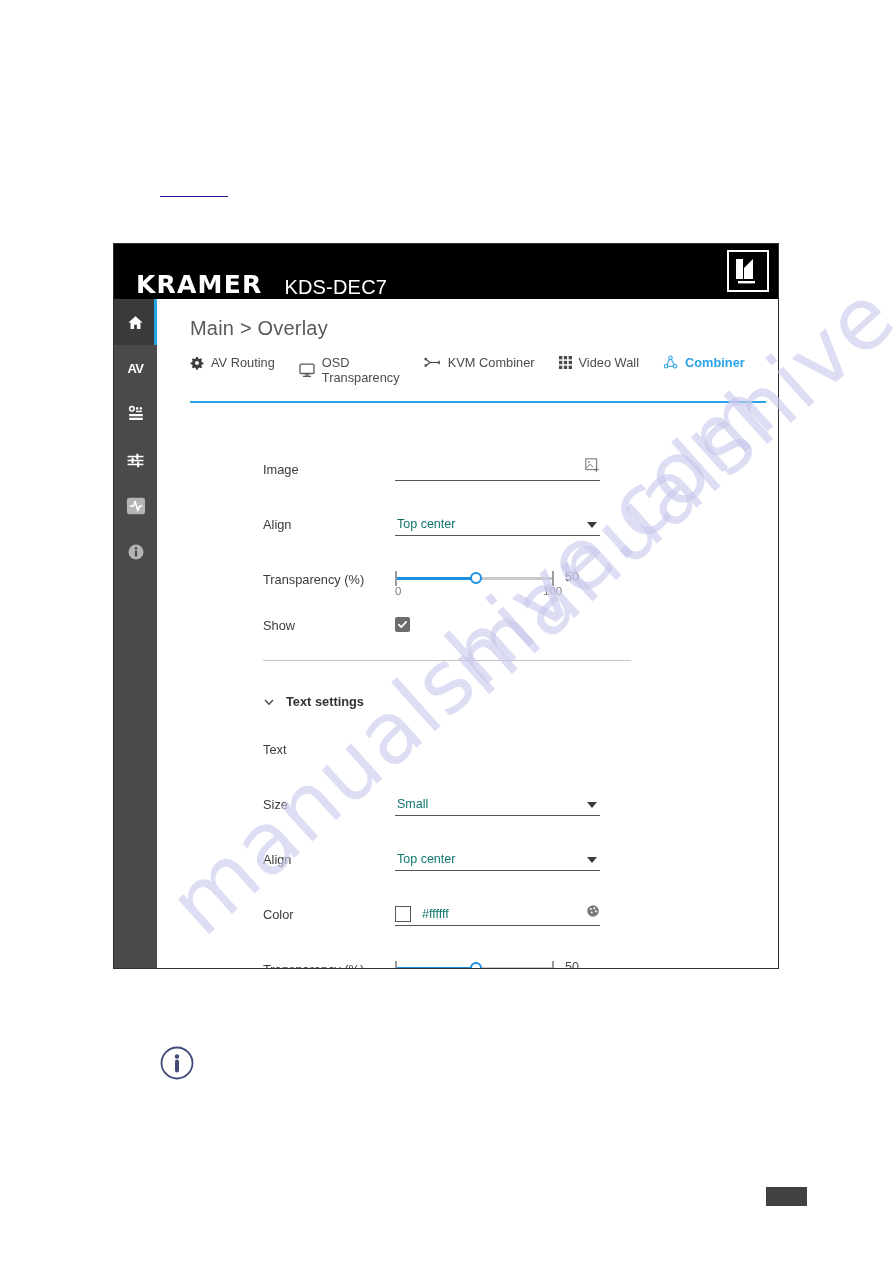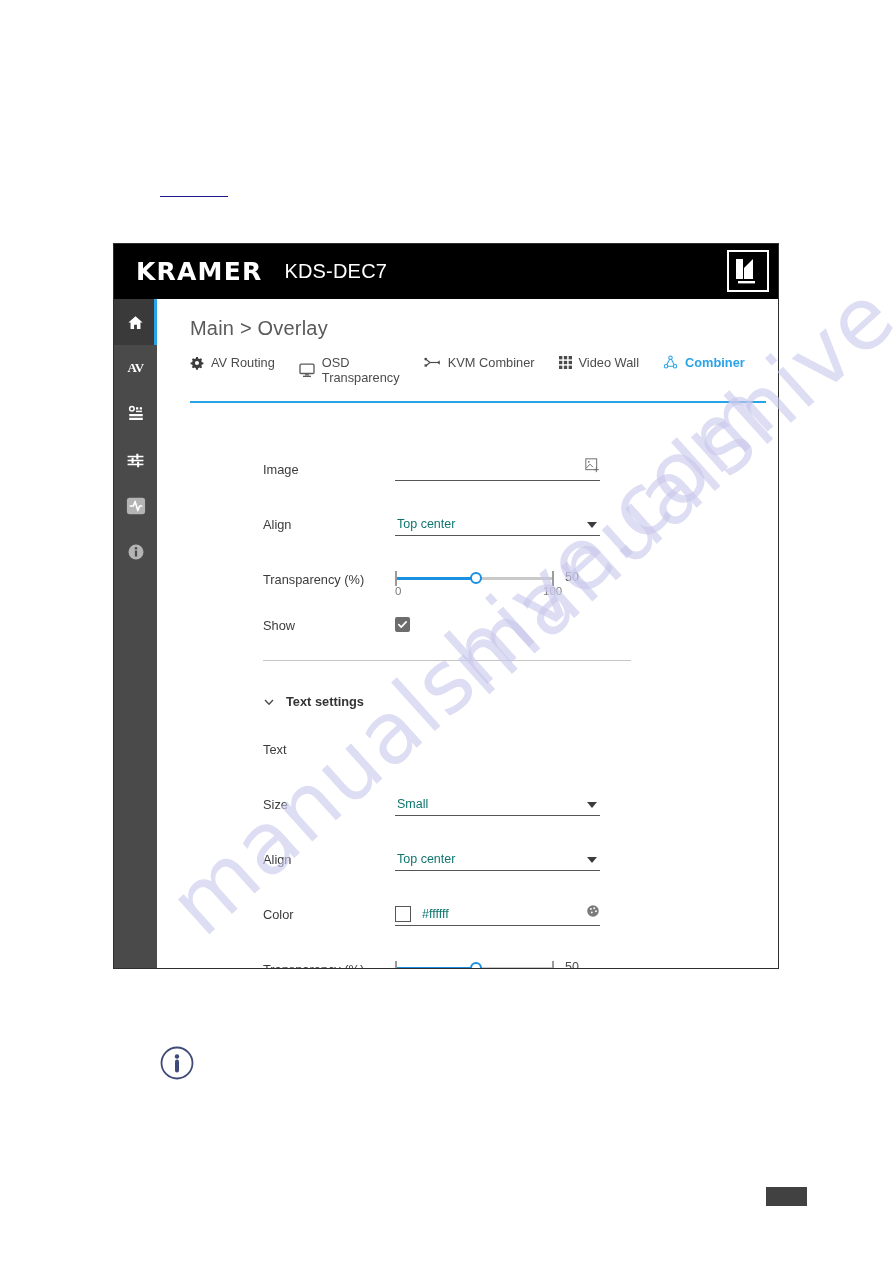--- a/index.html
+++ b/index.html
@@ -68,21 +68,21 @@
     box-sizing: border-box;
     overflow: hidden;
     z-index: 10;
   }
 
   
   .ui-header {
     height: 55px;
     background: #000000;
     display: flex;
-    align-items: center;
+    align-items: flex-end;
     padding: 0 10px 0 22px;
     box-sizing: border-box;
     position: relative;
   }
   .brand-kramer {
     color: #ffffff;
     font-family: "DejaVu Sans", sans-serif;
     font-weight: 700;
     font-size: 25px;
     letter-spacing: 1.2px;
@@ -145,21 +145,21 @@
     position: absolute;
     right: 0; top: 0;
     width: 3px; height: 100%;
     background: #29a3e8;
   }
   .nav-item svg { display: block; }
   .nav-av-label {
     color: #ffffff;
     font-weight: 700;
     font-size: 13px;
-    font-family: Liberation Serif, serif;
+    font-family: Liberation Sans, sans-serif;
     letter-spacing: -0.5px;
   }
 
   
   .ui-content {
     flex: 1;
     background: #ffffff;
     position: relative;
   }
   .breadcrumb {

